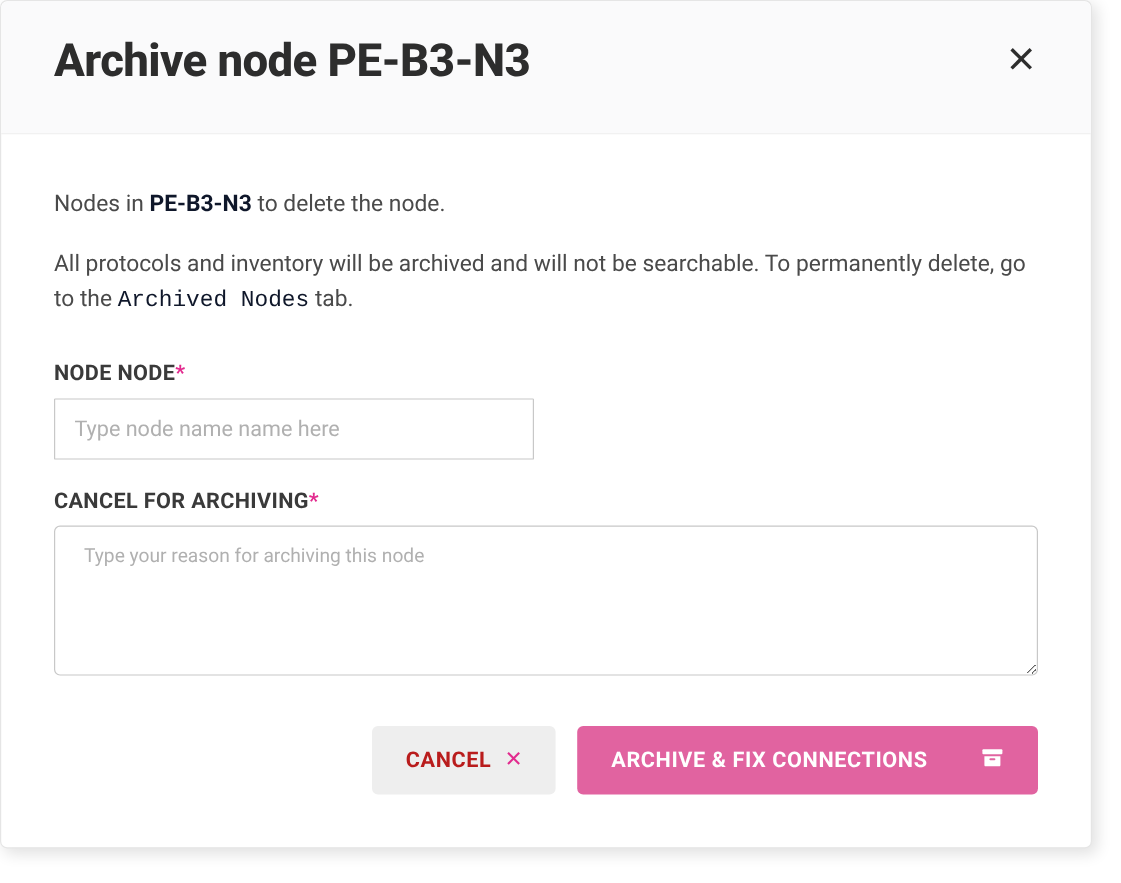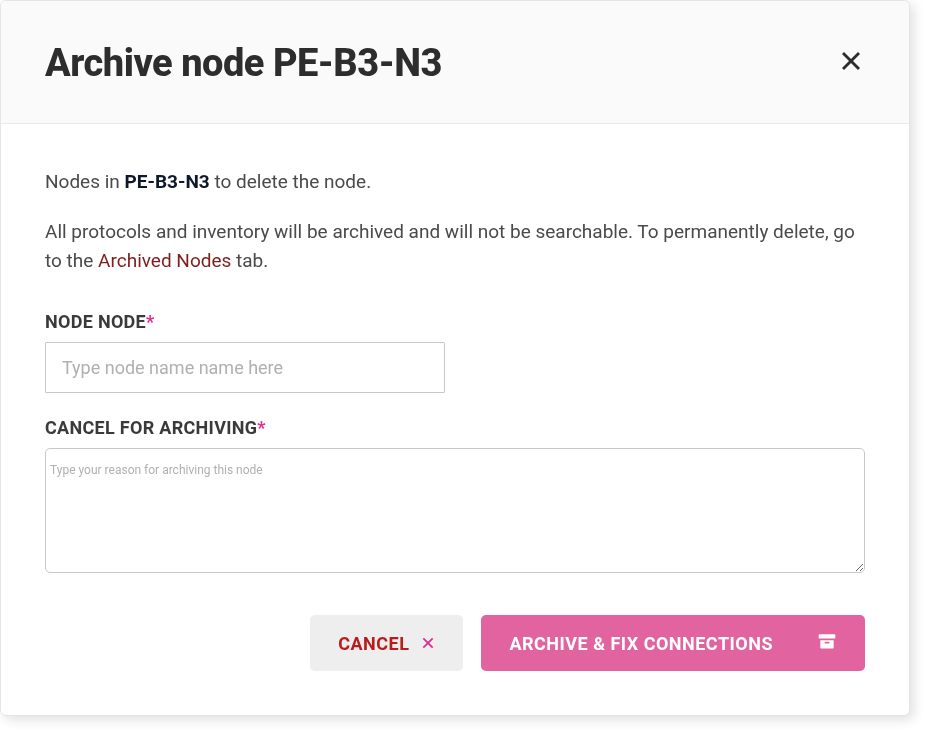--- a/index.html
+++ b/index.html
@@ -21,21 +21,21 @@
       width: 910px;
       background: #ffffff;
       border: 1px solid #e5e5e5;
       border-radius: 6px;
       box-shadow: 4px 4px 12px rgba(0,0,0,0.12);
     }
     .modal-header {
       display: flex;
       justify-content: space-between;
       align-items: center;
-      padding: 40px 44px 38px 44px;
+      padding: 28px 44px 38px 44px;
       background: #fafafb;
       border-bottom: 1px solid #eaeaea;
       border-radius: 6px 6px 0 0;
     }
     .modal-title {
       font-size: 38px;
       font-weight: 800;
       color: #2d2d2d;
       letter-spacing: -0.5px;
     }
@@ -67,23 +67,24 @@
       font-weight: 700;
       color: #0f172a;
     }
     .description-text {
       font-size: 19px;
       color: #4a4a4a;
       line-height: 1.55;
       margin-bottom: 36px;
     }
     .link {
-      color: #7f1d1d;
+      color: #0f172a;
       text-decoration: none;
       cursor: pointer;
+      font-family: Liberation Mono, monospace;
     }
     .form-group {
       margin-bottom: 24px;
     }
     .form-label {
       display: block;
       font-size: 18px;
       font-weight: 700;
       color: #3a3a3a;
       letter-spacing: 0.3px;
@@ -100,22 +101,22 @@
       border-radius: 1px;
       color: #2d2d2d;
       font-family: inherit;
     }
     .text-input::placeholder {
       color: #b0b0b0;
     }
     .textarea-input {
       width: 100%;
       min-height: 125px;
-      padding: 14px 4px;
-      font-size: 12px;
+      padding: 14px 24px;
+      font-size: 16px;
       border: 1px solid #c8c8c8;
       border-radius: 5px;
       color: #2d2d2d;
       font-family: inherit;
       resize: both;
     }
     .textarea-input::placeholder {
       color: #b0b0b0;
     }
     .modal-footer {

